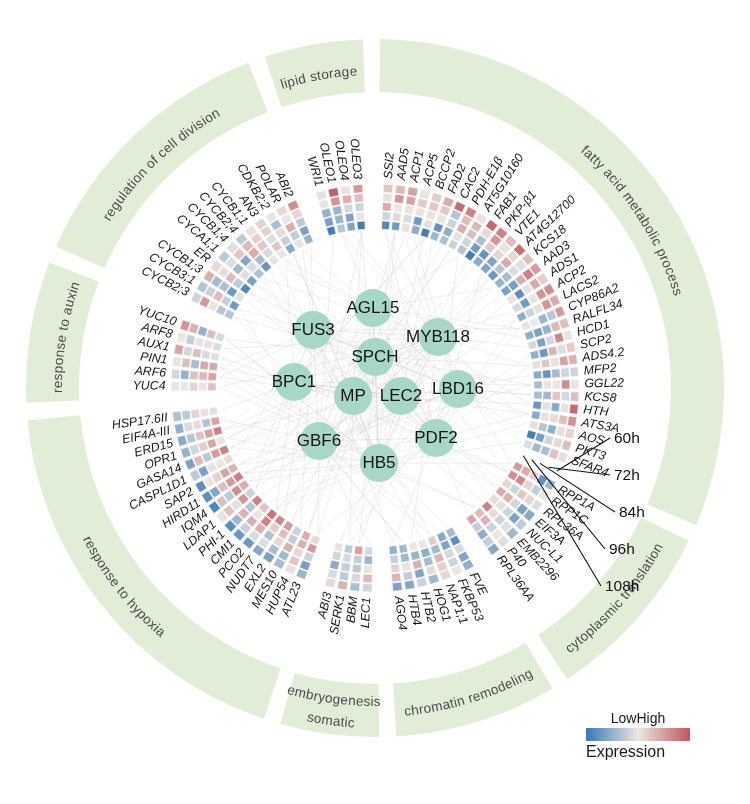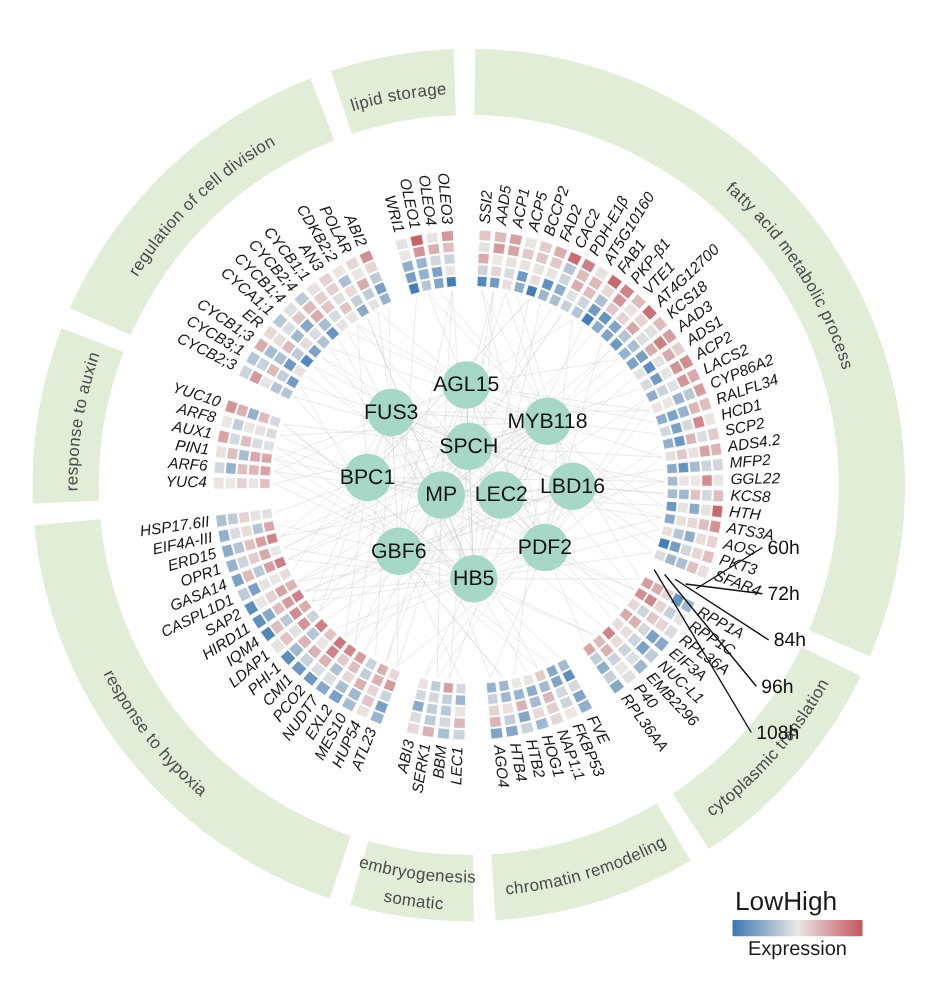--- a/index.html
+++ b/index.html
@@ -1,21 +1,21 @@
 <!DOCTYPE html>
 <html><head>
 <meta charset="utf-8">
 <style>
   html,body{margin:0;padding:0;background:#ffffff;}
   .fig{position:relative;width:750px;height:804px;background:#fff;font-family:"Liberation Sans",sans-serif;overflow:hidden;}
   svg{position:absolute;left:0;top:0;}
   .legend{position:absolute;left:586px;top:710px;width:104px;color:#1a1a1a;}
-  .legend-labels{display:flex;justify-content:flex-start;font-size:21px;padding:0 2px;}
+  .legend-labels{display:flex;justify-content:center;font-size:14px;padding:0 2px;}
   .legend-bar{height:13px;margin-top:2px;border-radius:1px;}
-  .legend-title{text-align:center;font-size:16px;margin-top:2px;}
+  .legend-title{font-size:16px;margin-top:2px;}
 </style>
 </head>
 <body>
 
 <div class="fig">
   <svg id="chart" width="750" height="804" viewBox="0 0 750 804">
       <g>
         <path d="M264.83848610546124,56.84227193607069 A349,349 0 0 1 362.82007565082716,39.21260137033556 L364.66974897605974,92.18031520234763 A296,296 0 0 0 281.5678850636576,107.13270055322903 Z" fill="#e2edd8"></path>
         <text font-size="13.5" fill="#4a4a4a" letter-spacing="0.3"><textPath href="#catpath0_0" startOffset="50%" text-anchor="middle">lipid storage</textPath></text>
         <path d="M380.2382345203866,39.0393132470229 A349,349 0 0 1 695.9937996411545,524.9816797675306 L647.2468902400624,504.17930433005466 A296,296 0 0 0 379.44274331815024,92.03334304045495 Z" fill="#e2edd8"></path>

